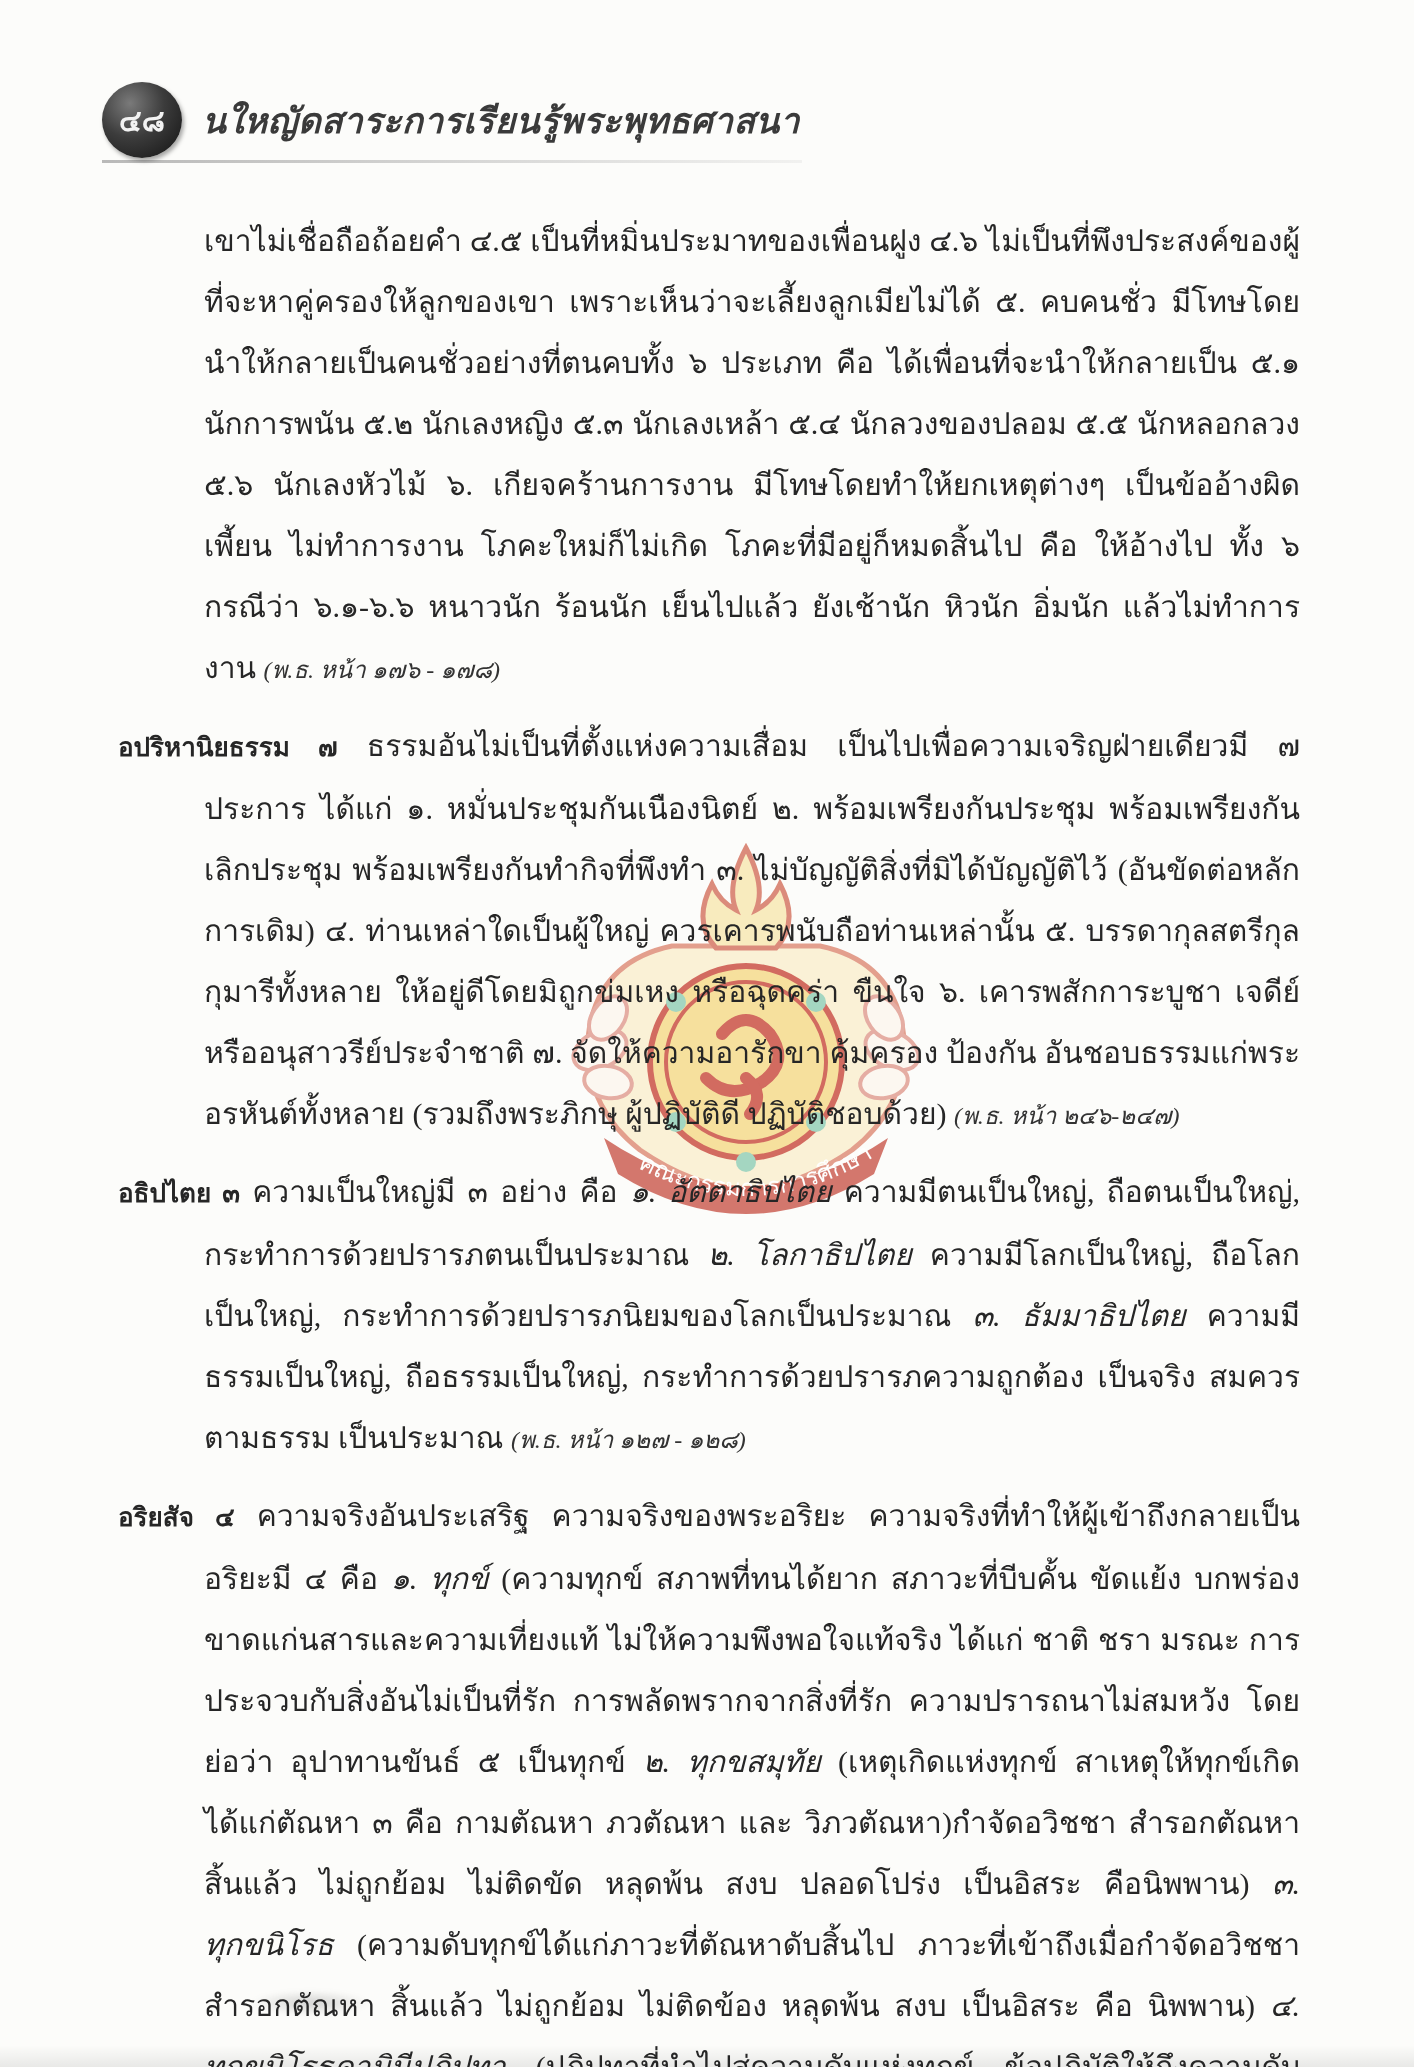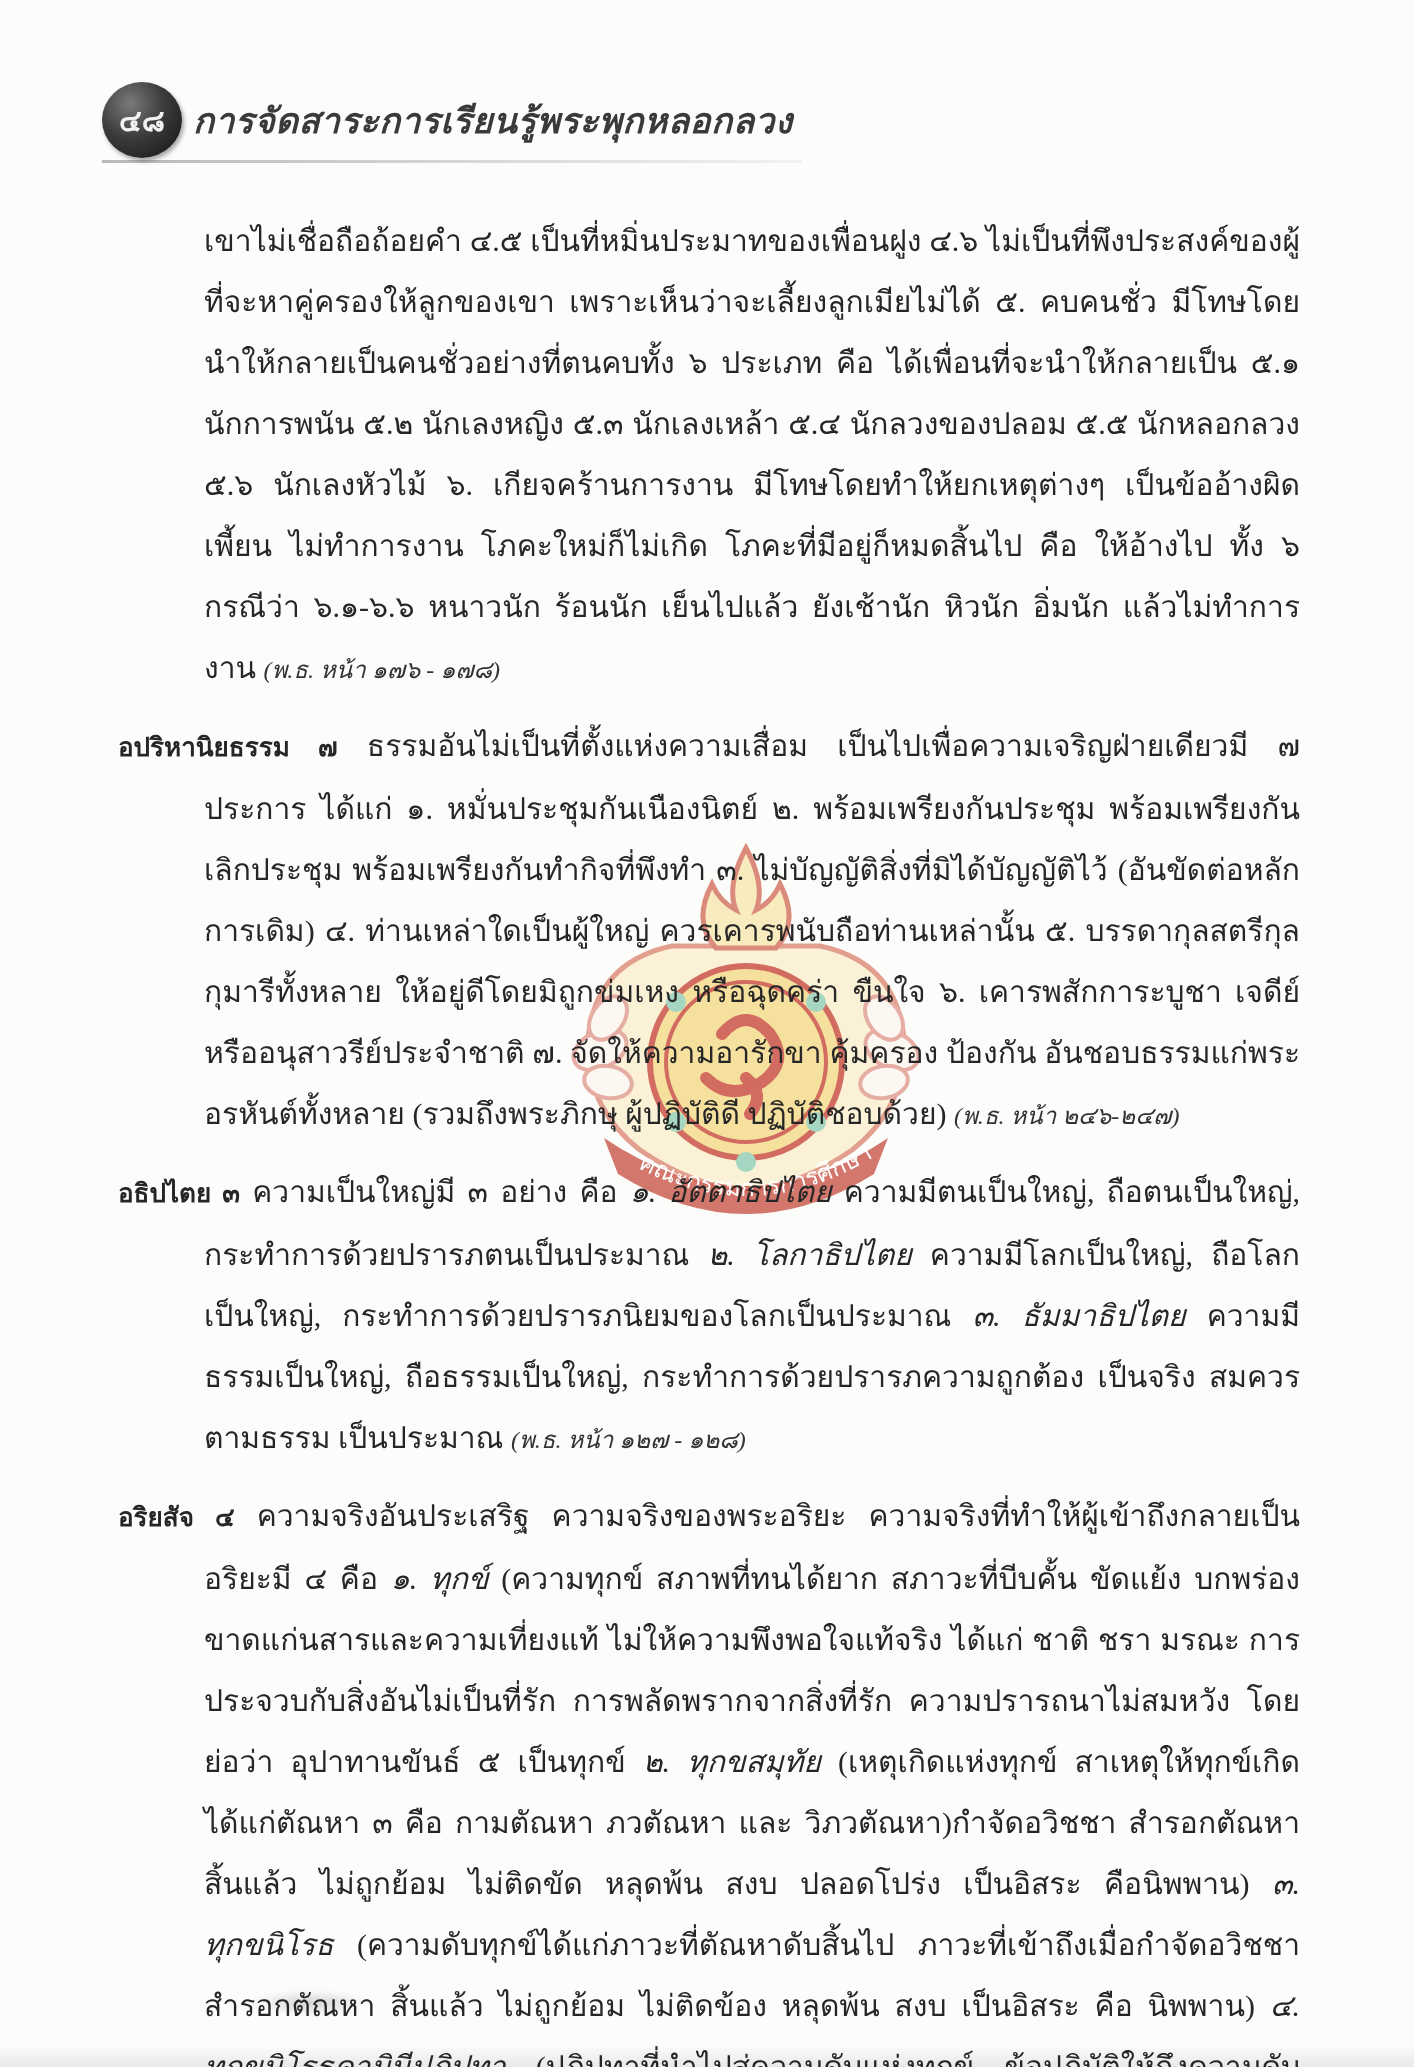--- a/index.html
+++ b/index.html
@@ -9,21 +9,21 @@
     margin:0 auto;
     background:#fcfcfa;
     overflow:hidden;
     font-family:"Liberation Serif", serif;
     color:#262626;
     box-shadow:0 0 14px rgba(0,0,0,.25);
   }
   
   .page-header {
     position:absolute; top:82px; left:102px;
-    display:flex; align-items:center; gap:11px;
+    display:flex; align-items:center; gap:20px;
     z-index:2;
   }
   .page-badge {
     width:80px; height:76px; border-radius:50%;
     background:radial-gradient(circle at 35% 28%, #7a7a7a 0%, #3c3c3c 45%, #121212 100%);
     color:#f2f2f2;
     display:flex; align-items:center; justify-content:center;
     font-size:30px; font-weight:bold;
     box-shadow:2px 3px 4px rgba(0,0,0,.35);
   }
@@ -115,21 +115,21 @@
     <path d="M26,148 Q97,196 168,148 L161,166 Q97,206 33,166 Z" fill="#c0392b" fill-opacity="0.85"></path>
     <text font-size="12" fill="#ffffff" font-family="Liberation Serif, serif">
       <textPath href="#bandArc" startOffset="10">คณะกรรมการการศึกษา</textPath>
     </text>
   </svg>
 
   <div class="page-header">
     <div class="page-badge">
       <span>๔๘</span>
     </div>
-    <div class="page-header-title">การจัดสาระการเรียนรู้พระพุกหลอกลวง</div>
+    <div class="page-header-title">นใหญัดสาระการเรียนรู้พระพุทธศาสนา</div>
   </div>
   <div class="header-rule"></div>
 
   <div class="content">
 
     <p class="entry continuation"><span class="seg-normal">เขาไม่เชื่อถือถ้อยคำ  ๔.๕ เป็นที่หมิ่นประมาทของเพื่อนฝูง ๔.๖ ไม่เป็นที่พึงประสงค์ของผู้ที่จะหาคู่ครองให้ลูกของเขา เพราะเห็นว่าจะเลี้ยงลูกเมียไม่ได้ ๕. คบคนชั่ว มีโทษโดยนำให้กลายเป็นคนชั่วอย่างที่ตนคบทั้ง  ๖  ประเภท  คือ  ได้เพื่อนที่จะนำให้กลายเป็น ๕.๑ นักการพนัน   ๕.๒ นักเลงหญิง   ๕.๓ นักเลงเหล้า   ๕.๔ นักลวงของปลอม ๕.๕ นักหลอกลวง   ๕.๖ นักเลงหัวไม้  ๖. เกียจคร้านการงาน มีโทษโดยทำให้ยกเหตุต่างๆ เป็นข้ออ้างผิดเพี้ยน ไม่ทำการงาน โภคะใหม่ก็ไม่เกิด โภคะที่มีอยู่ก็หมดสิ้นไป คือ ให้อ้างไป ทั้ง ๖ กรณีว่า ๖.๑-๖.๖ หนาวนัก ร้อนนัก เย็นไปแล้ว ยังเช้านัก หิวนัก อิ่มนัก แล้วไม่ทำการงาน    </span><span class="seg-citation">(พ.ธ. หน้า ๑๗๖ - ๑๗๘)</span></p>
 
     <p class="entry"><span class="seg-term">อปริหานิยธรรม ๗</span><span class="seg-normal"> ธรรมอันไม่เป็นที่ตั้งแห่งความเสื่อม เป็นไปเพื่อความเจริญฝ่ายเดียวมี ๗ ประการ ได้แก่   ๑. หมั่นประชุมกันเนืองนิตย์   ๒. พร้อมเพรียงกันประชุม พร้อมเพรียงกันเลิกประชุม พร้อมเพรียงกันทำกิจที่พึงทำ   ๓. ไม่บัญญัติสิ่งที่มิได้บัญญัติไว้ (อันขัดต่อหลักการเดิม)   ๔. ท่านเหล่าใดเป็นผู้ใหญ่ ควรเคารพนับถือท่านเหล่านั้น   ๕. บรรดากุลสตรีกุลกุมารีทั้งหลาย ให้อยู่ดีโดยมิถูกข่มเหง หรือฉุดคร่า ขืนใจ   ๖. เคารพสักการะบูชา เจดีย์หรืออนุสาวรีย์ประจำชาติ   ๗. จัดให้ความอารักขา คุ้มครอง ป้องกัน อันชอบธรรมแก่พระอรหันต์ทั้งหลาย (รวมถึงพระภิกษุ ผู้ปฏิบัติดี ปฏิบัติชอบด้วย) </span><span class="seg-citation">(พ.ธ. หน้า ๒๔๖-๒๔๗)</span></p>
 
     <p class="entry"><span class="seg-term">อธิปไตย ๓</span><span class="seg-normal"> ความเป็นใหญ่มี ๓ อย่าง คือ   </span><span class="seg-italic">๑. อัตตาธิปไตย</span><span class="seg-normal"> ความมีตนเป็นใหญ่, ถือตนเป็นใหญ่, กระทำการด้วยปรารภตนเป็นประมาณ   </span><span class="seg-italic">๒. โลกาธิปไตย</span><span class="seg-normal"> ความมีโลกเป็นใหญ่, ถือโลกเป็นใหญ่, กระทำการด้วยปรารภนิยมของโลกเป็นประมาณ   </span><span class="seg-italic">๓. ธัมมาธิปไตย</span><span class="seg-normal"> ความมีธรรมเป็นใหญ่, ถือธรรมเป็นใหญ่, กระทำการด้วยปรารภความถูกต้อง เป็นจริง สมควรตามธรรม เป็นประมาณ </span><span class="seg-citation">(พ.ธ. หน้า ๑๒๗ - ๑๒๘)</span></p>

